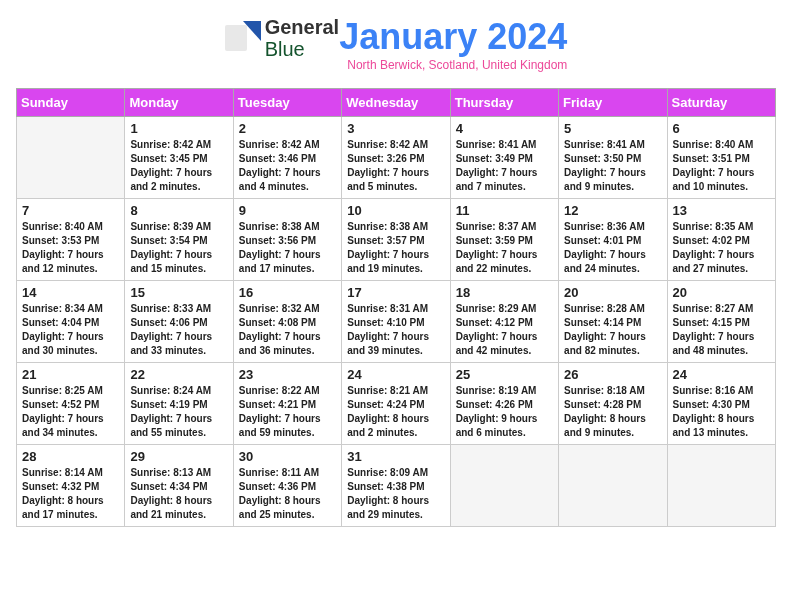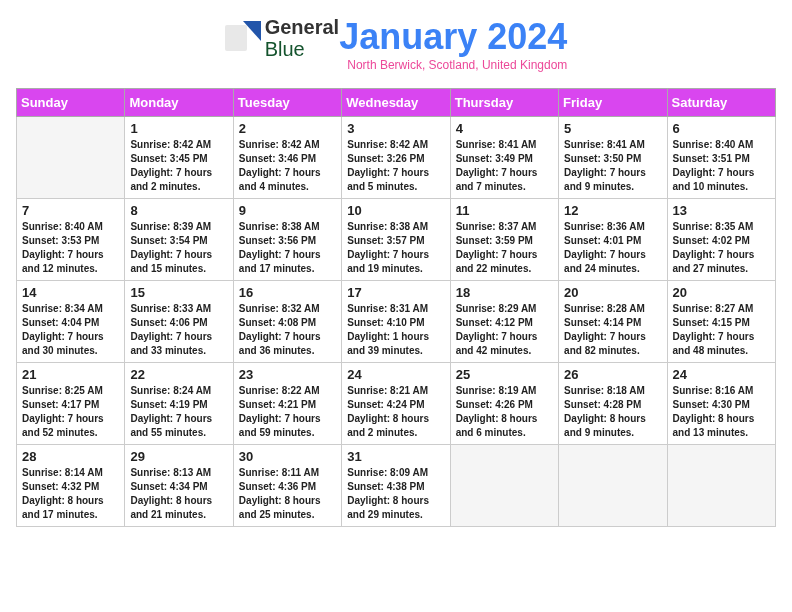--- a/index.html
+++ b/index.html
@@ -242,21 +242,21 @@
           <span>Sunrise: 8:32 AM</span><br>
           <span>Sunset: 4:08 PM</span><br>
           <span>Daylight: 7 hours and 36 minutes.</span>
         </div>
         </td>
         <td>
           <span class="day-number">17</span>
         <div class="day-info">
           <span>Sunrise: 8:31 AM</span><br>
           <span>Sunset: 4:10 PM</span><br>
-          <span>Daylight: 1 hours and 39 minutes.</span>
+          <span>Daylight: 7 hours and 39 minutes.</span>
         </div>
         </td>
         <td>
           <span class="day-number">18</span>
         <div class="day-info">
           <span>Sunrise: 8:29 AM</span><br>
           <span>Sunset: 4:12 PM</span><br>
           <span>Daylight: 7 hours and 42 minutes.</span>
         </div>
         </td>
@@ -275,22 +275,22 @@
           <span>Sunset: 4:15 PM</span><br>
           <span>Daylight: 7 hours and 48 minutes.</span>
         </div>
         </td>
       </tr>
       <tr>
         <td>
           <span class="day-number">21</span>
         <div class="day-info">
           <span>Sunrise: 8:25 AM</span><br>
-          <span>Sunset: 4:17 PM</span><br>
-          <span>Daylight: 7 hours and 52 minutes.</span>
+          <span>Sunset: 4:52 PM</span><br>
+          <span>Daylight: 7 hours and 34 minutes.</span>
         </div>
         </td>
         <td>
           <span class="day-number">22</span>
         <div class="day-info">
           <span>Sunrise: 8:24 AM</span><br>
           <span>Sunset: 4:19 PM</span><br>
           <span>Daylight: 7 hours and 55 minutes.</span>
         </div>
         </td>
@@ -308,21 +308,21 @@
           <span>Sunrise: 8:21 AM</span><br>
           <span>Sunset: 4:24 PM</span><br>
           <span>Daylight: 8 hours and 2 minutes.</span>
         </div>
         </td>
         <td>
           <span class="day-number">25</span>
         <div class="day-info">
           <span>Sunrise: 8:19 AM</span><br>
           <span>Sunset: 4:26 PM</span><br>
-          <span>Daylight: 8 hours and 6 minutes.</span>
+          <span>Daylight: 9 hours and 6 minutes.</span>
         </div>
         </td>
         <td>
           <span class="day-number">26</span>
         <div class="day-info">
           <span>Sunrise: 8:18 AM</span><br>
           <span>Sunset: 4:28 PM</span><br>
           <span>Daylight: 8 hours and 9 minutes.</span>
         </div>
         </td>

